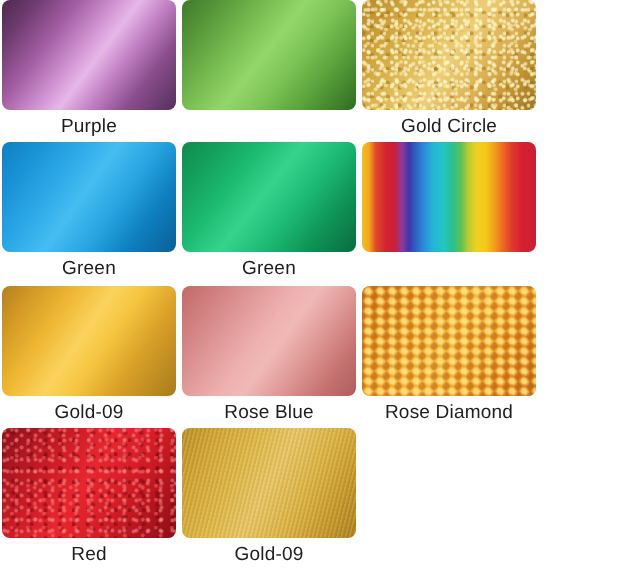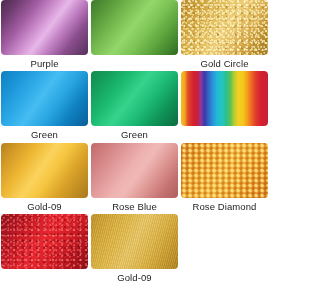--- a/index.html
+++ b/index.html
@@ -341,20 +341,21 @@
     <div class="swatch-tile fill-gold-diamond">
         <span class="tex"></span>
       </div>
     <div class="swatch-label">Rose Diamond</div>
   </div>
 
   <div class="swatch-cell">
     <div class="swatch-tile fill-red">
         <span class="tex"></span>
       </div>
+    <div class="swatch-label">Red</div>
   </div>
 
   <div class="swatch-cell">
     <div class="swatch-tile fill-gold-02">
         <span class="tex"></span>
       </div>
     <div class="swatch-label">Gold-09</div>
   </div>
 
 </div>

